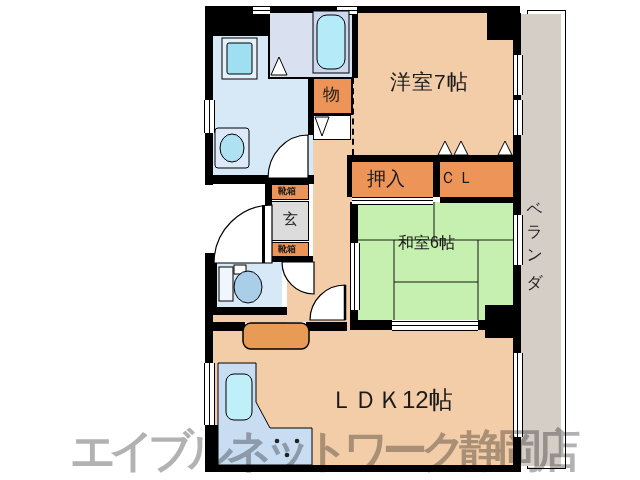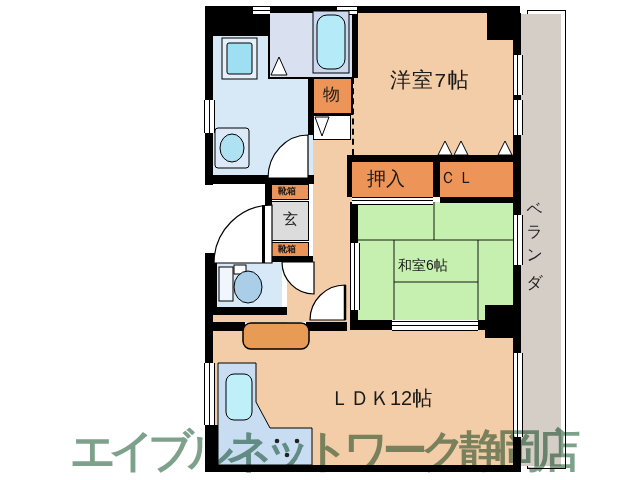--- a/index.html
+++ b/index.html
@@ -9,21 +9,21 @@
   .room{position:absolute;}
   .winH{position:absolute;background:#fff;border-top:1px solid #000;border-bottom:1px solid #000;}
   .winH::after{content:"";position:absolute;left:0;right:0;top:50%;height:1px;margin-top:-1px;background:#000;}
   .winV{position:absolute;background:#fff;border-left:1px solid #000;border-right:1px solid #000;}
   .winV::after{content:"";position:absolute;top:0;bottom:0;left:50%;width:1px;margin-left:-1px;background:#000;}
   .lbl{position:absolute;color:#1a1a1a;white-space:nowrap;line-height:1.1;}
   .box{position:absolute;box-sizing:border-box;}
   .dashedV{position:absolute;width:0;border-left:2px dashed #000;}
   #veranda-label{writing-mode:vertical-rl;letter-spacing:6px;font-size:16px;color:#222;}
   #watermark{position:absolute;left:70px;top:421px;font-size:45px;font-weight:bold;
-             letter-spacing:-7px;color:#14532d;opacity:0.55;mix-blend-mode:multiply;
+             letter-spacing:-7px;color:#737373;opacity:0.55;mix-blend-mode:multiply;
              white-space:nowrap;z-index:60;}
   svg{position:absolute;left:0;top:0;z-index:40;pointer-events:none;}
   .lbl{z-index:50;}
 </style>
 </head>
 <body>
 
 <div id="canvas">
 
   <div class="box" style="left:527px;top:10px;width:39px;height:459px;border:1px solid #000;background:#fff;"></div>
@@ -152,25 +152,25 @@
 
     <g stroke="#000" stroke-width="0.9">
       <line x1="352" y1="240" x2="513" y2="240"></line>
       <line x1="434" y1="202" x2="434" y2="240"></line>
       <line x1="394" y1="240" x2="394" y2="320"></line>
       <line x1="478" y1="240" x2="478" y2="320"></line>
       <line x1="394" y1="282" x2="478" y2="282"></line>
     </g>
   </svg>
 
-  <div class="lbl" style="left:390px;top:70px;font-size:21px;letter-spacing:1px;font-family:Liberation Mono, monospace;">洋室7帖</div>
+  <div class="lbl" style="left:390px;top:70px;font-size:21px;letter-spacing:1px;">洋室7帖</div>
   <div class="lbl" style="left:367px;top:169px;font-size:19px;">押入</div>
   <div class="lbl" style="left:440px;top:169px;font-size:16px;letter-spacing:2px;">ＣＬ</div>
-  <div class="lbl" style="left:398px;top:258px;font-size:14px;">和室6帖</div>
-  <div class="lbl" style="left:330px;top:387px;font-size:20px;">ＬＤＫ12帖</div>
+  <div class="lbl" style="left:398px;top:234px;font-size:16px;">和室6帖</div>
+  <div class="lbl" style="left:330px;top:387px;font-size:24px;">ＬＤＫ12帖</div>
   <div class="lbl" style="left:323px;top:86px;font-size:17px;">物</div>
   <div class="lbl" style="left:283px;top:211px;font-size:15px;">玄</div>
   <div class="lbl" style="left:278px;top:187px;font-size:9px;font-weight:bold;">靴箱</div>
   <div class="lbl" style="left:278px;top:245px;font-size:9px;font-weight:bold;">靴箱</div>
   <div class="lbl" id="veranda-label" style="left:526px;top:190px;">ベランダ</div>
 
   <div id="watermark">エイブルネットワーク静岡店</div>
 </div>
 
 </body></html>

